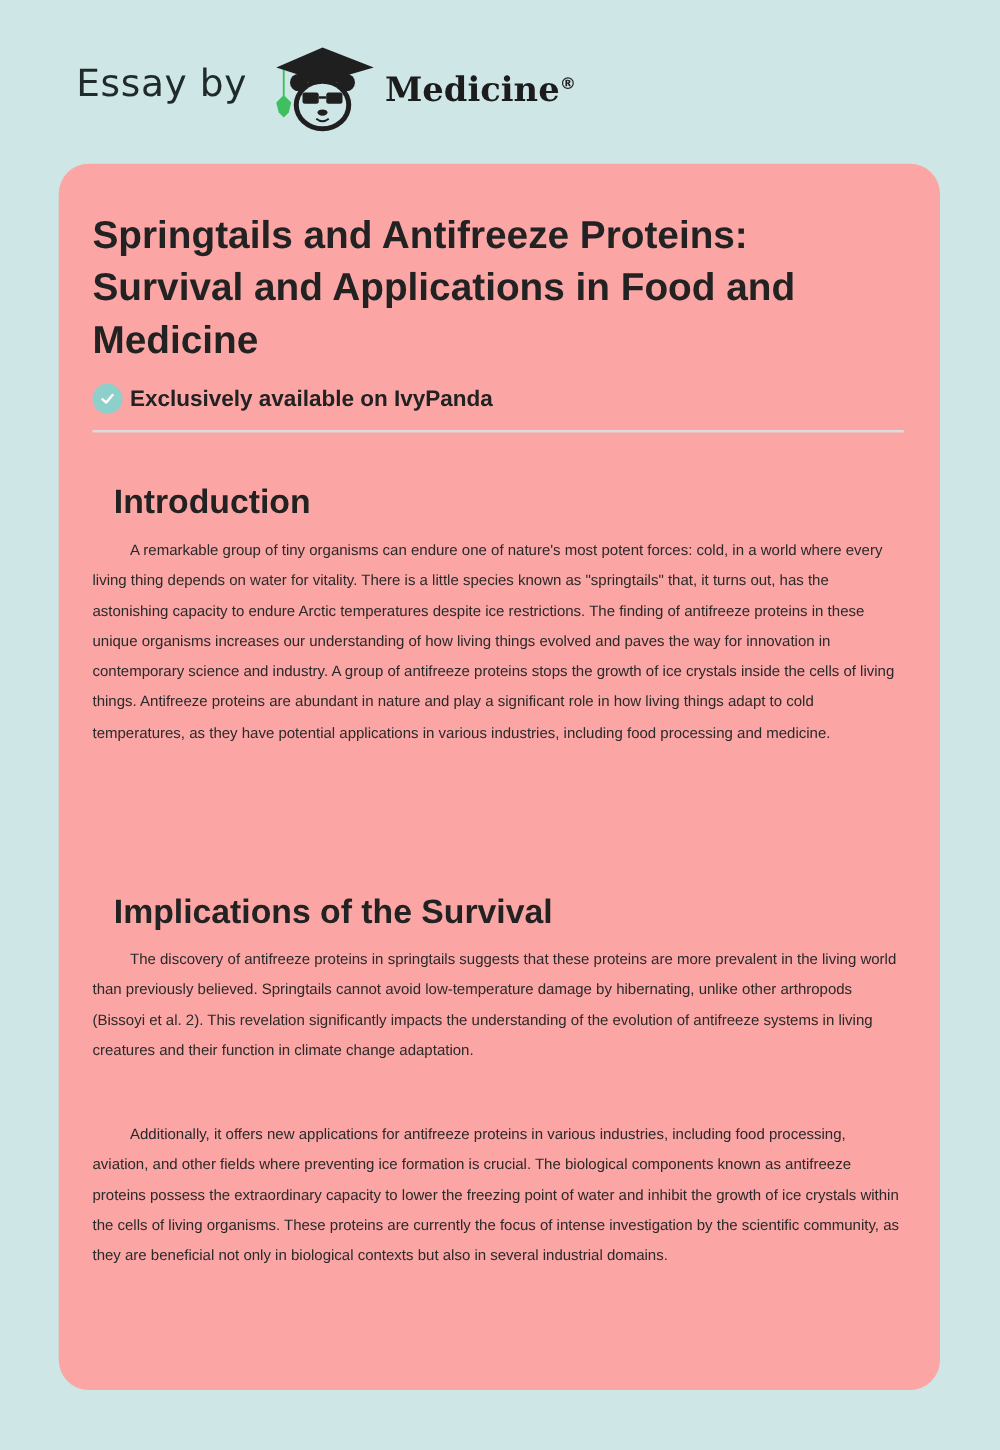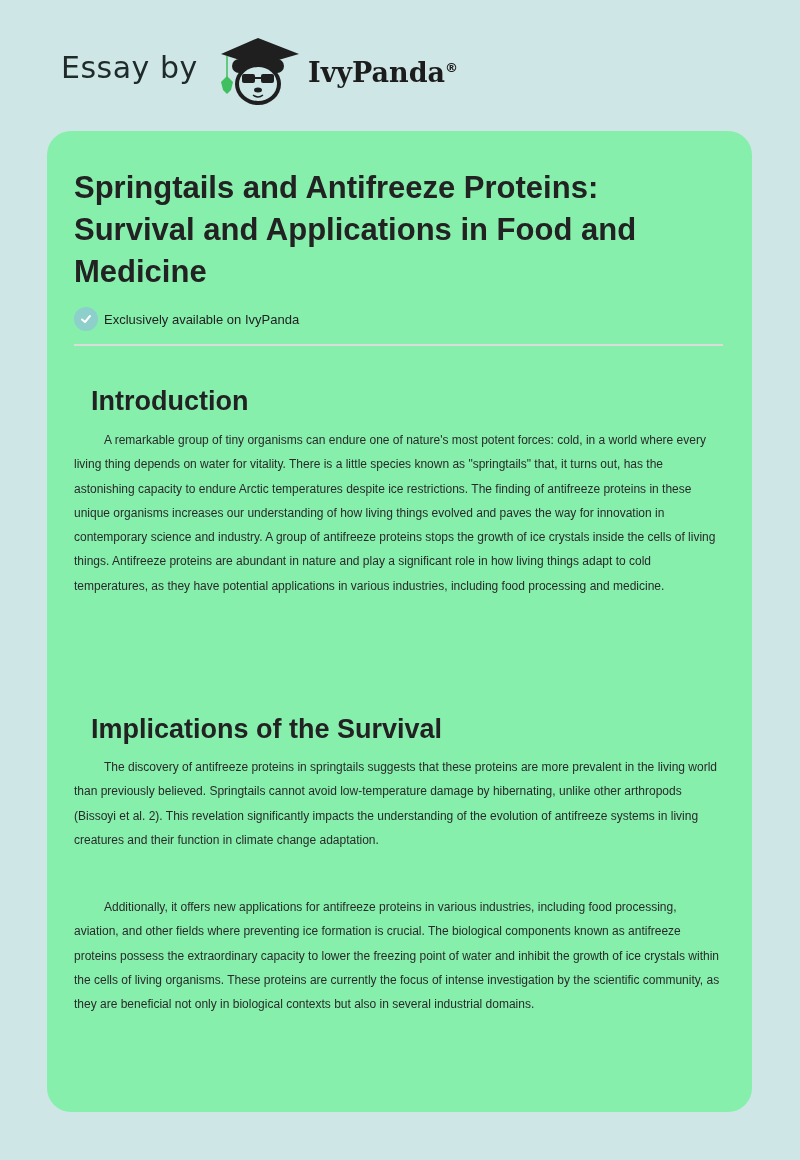--- a/index.html
+++ b/index.html
@@ -7,27 +7,27 @@
     width:800px; height:1160px; background:#cfe6e6; position:relative; overflow:hidden;
     font-family:"Liberation Sans", sans-serif; color:#222;
   }
   .header { position:absolute; left:12px; top:0; width:800px; height:130px; }
   .essay-by { position:absolute; left:49px; top:50px; font-family:"DejaVu Sans", sans-serif; font-size:30px; color:#1f2a2a; letter-spacing:0.5px; }
   .logo { position:absolute; left:203px; top:36px; width:86px; height:72px; }
   .brand { position:absolute; left:296px; top:57px; font-family:"DejaVu Serif", serif; font-weight:bold; font-size:27px; color:#1c1c1c; }
   .brand sup { font-size:13px; font-family:"DejaVu Sans", sans-serif; }
   .card {
     position:absolute; left:47px; top:131px; width:705px; height:981px;
-    background:#86efac; border-radius:24px;
+    background:#fca5a5; border-radius:24px;
   }
   .content { position:absolute; left:27px; top:0; width:650px; }
   h1 { margin:0; position:absolute; top:36px; left:0; width:650px; font-size:31px; line-height:42px; font-weight:bold; color:#222; }
   .badge { position:absolute; top:176px; left:0; display:flex; align-items:center; }
   .check { width:24px; height:24px; border-radius:50%; background:#8dcfcb; display:flex; align-items:center; justify-content:center; }
-  .badge-text { margin-left:6px; font-size:13px; font-weight:normal; color:#222; }
+  .badge-text { margin-left:6px; font-size:18px; font-weight:bold; color:#222; }
   .divider { position:absolute; top:213px; left:0; width:649px; height:2px; background:#dcdcdc; }
   h2 { margin:17px; position:absolute; left:0; font-size:27px; font-weight:bold; color:#222; }
   .para { position:absolute; left:0; width:650px; font-size:12px; line-height:24.3px; color:#2a2a2a; text-indent:30px; margin:0; }
 </style>
 </head>
 <body>
 
 <div class="header">
   <span class="essay-by">Essay by</span>
   <div class="logo">
@@ -45,21 +45,21 @@
       <ellipse cx="43" cy="48" rx="19" ry="17" fill="#cfe6e6"></ellipse>
 
       <rect x="27" y="38" width="13" height="9" rx="2" fill="#1f1f1f"></rect>
       <rect x="46" y="38" width="13" height="9" rx="2" fill="#1f1f1f"></rect>
       <line x1="40" y1="42" x2="46" y2="42" stroke="#1f1f1f" stroke-width="2"></line>
 
       <ellipse cx="43" cy="54" rx="4" ry="2.5" fill="#1f1f1f"></ellipse>
       <path d="M38,59 Q43,63 48,59" stroke="#1f1f1f" stroke-width="1.5" fill="none"></path>
     </svg>
   </div>
-  <span class="brand"><span>IvyPanda</span><sup>®</sup></span>
+  <span class="brand"><span>Medicine</span><sup>®</sup></span>
 </div>
 
 <div class="card">
   <div class="content">
     <h1>Springtails and Antifreeze Proteins: Survival and Applications in Food and Medicine</h1>
 
     <div class="badge">
       <span class="check">
         <svg width="12" height="12" viewBox="0 0 12 12">
             <path d="M2,6.5 L5,9 L10,3" stroke="#fff" stroke-width="2" fill="none" stroke-linecap="round" stroke-linejoin="round"></path>

